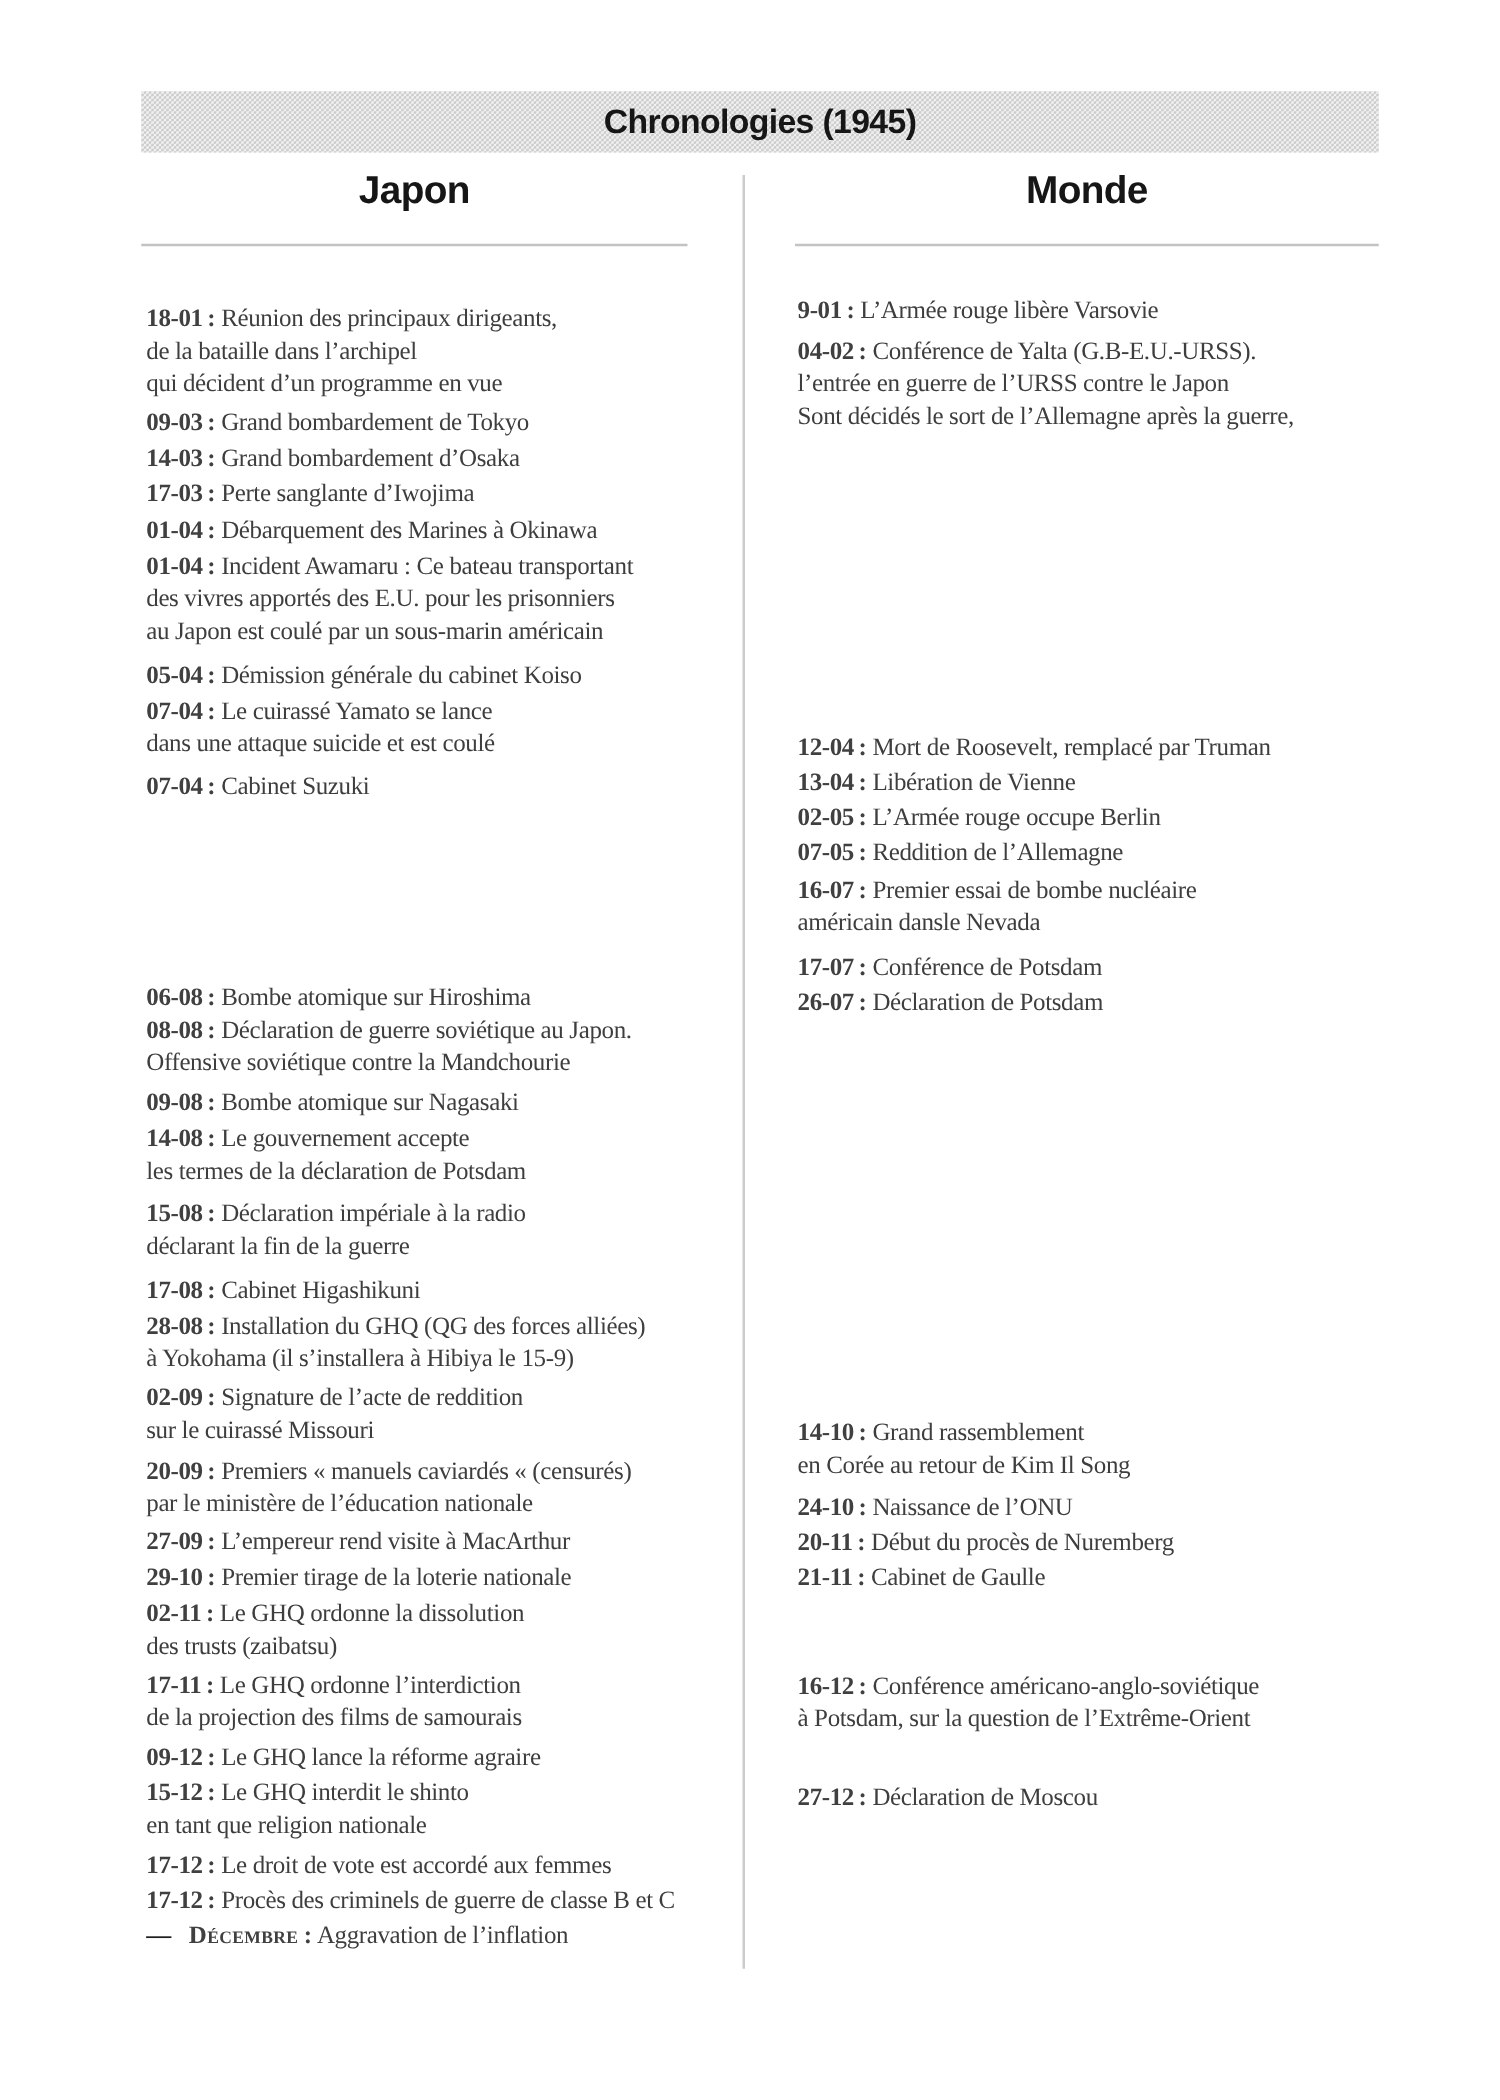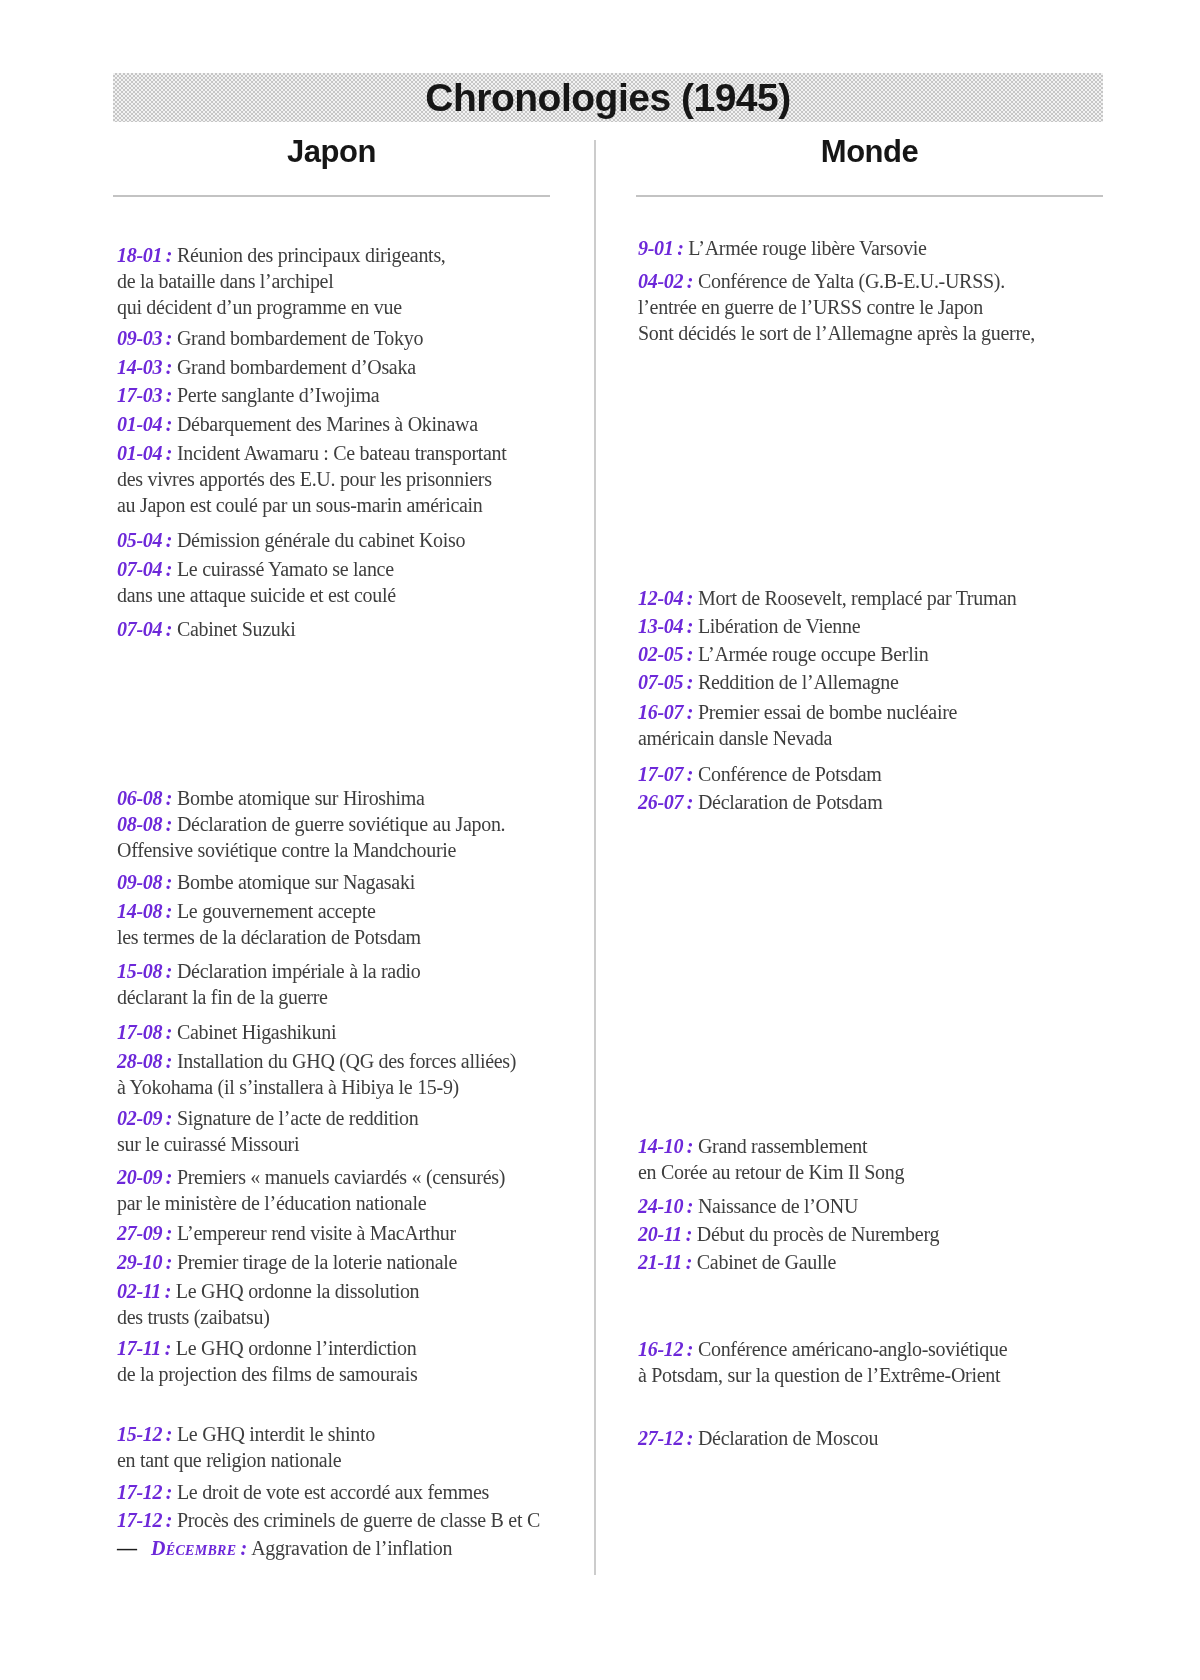--- a/index.html
+++ b/index.html
@@ -23,21 +23,21 @@
     background-size:4px 4px;
     background-position:0 0,2px 2px;
   }
   .header-title{
     display:block;
     width:100%;
     text-align:center;
     line-height:49px;
     font-family:"Liberation Sans", sans-serif;
     font-weight:bold;
-    font-size:39px;
+    font-size:27px;
     letter-spacing:-0.5px;
     color:#161616;
   }
   .col-header{
     position:absolute;
     top:134px;
     font-family:"Liberation Sans", sans-serif;
     font-weight:bold;
     font-size:31px;
     letter-spacing:-0.5px;
@@ -67,22 +67,21 @@
     position:absolute;
     left:0;
     font-size:20px;
     line-height:26px;
     letter-spacing:-0.3px;
     color:#3e3e3e;
   }
   .line{white-space:nowrap;}
   .entry .date{
     font-weight:bold;
-    color:#6d28d9;
-    font-style:italic;
+    color:#404040;
   }
   .entry .smallcaps{
     font-variant:small-caps;
     letter-spacing:0.3px;
   }
   .entry .prefix{
     font-weight:bold;
     color:#1d1d1d;
     display:inline-block;
     width:34px;
@@ -179,20 +178,23 @@
         <div class="line"><span class="date">29-10 :</span> Premier tirage de la loterie nationale</div>
       </div>
       <div class="entry" style="top: 1278px;">
         <div class="line"><span class="date">02-11 :</span> Le GHQ ordonne la dissolution</div>
         <div class="line">des trusts (zaibatsu)</div>
       </div>
       <div class="entry" style="top: 1335px;">
         <div class="line"><span class="date">17-11 :</span> Le GHQ ordonne l’interdiction</div>
         <div class="line">de la projection des films de samourais</div>
       </div>
+      <div class="entry" style="top: 1393px;">
+        <div class="line"><span class="date">09-12 :</span> Le GHQ lance la réforme agraire</div>
+      </div>
       <div class="entry" style="top: 1421px;">
         <div class="line"><span class="date">15-12 :</span> Le GHQ interdit le shinto</div>
         <div class="line">en tant que religion nationale</div>
       </div>
       <div class="entry" style="top: 1479px;">
         <div class="line"><span class="date">17-12 :</span> Le droit de vote est accordé aux femmes</div>
       </div>
       <div class="entry" style="top: 1507px;">
         <div class="line"><span class="date">17-12 :</span> Procès des criminels de guerre de classe B et C</div>
       </div>

